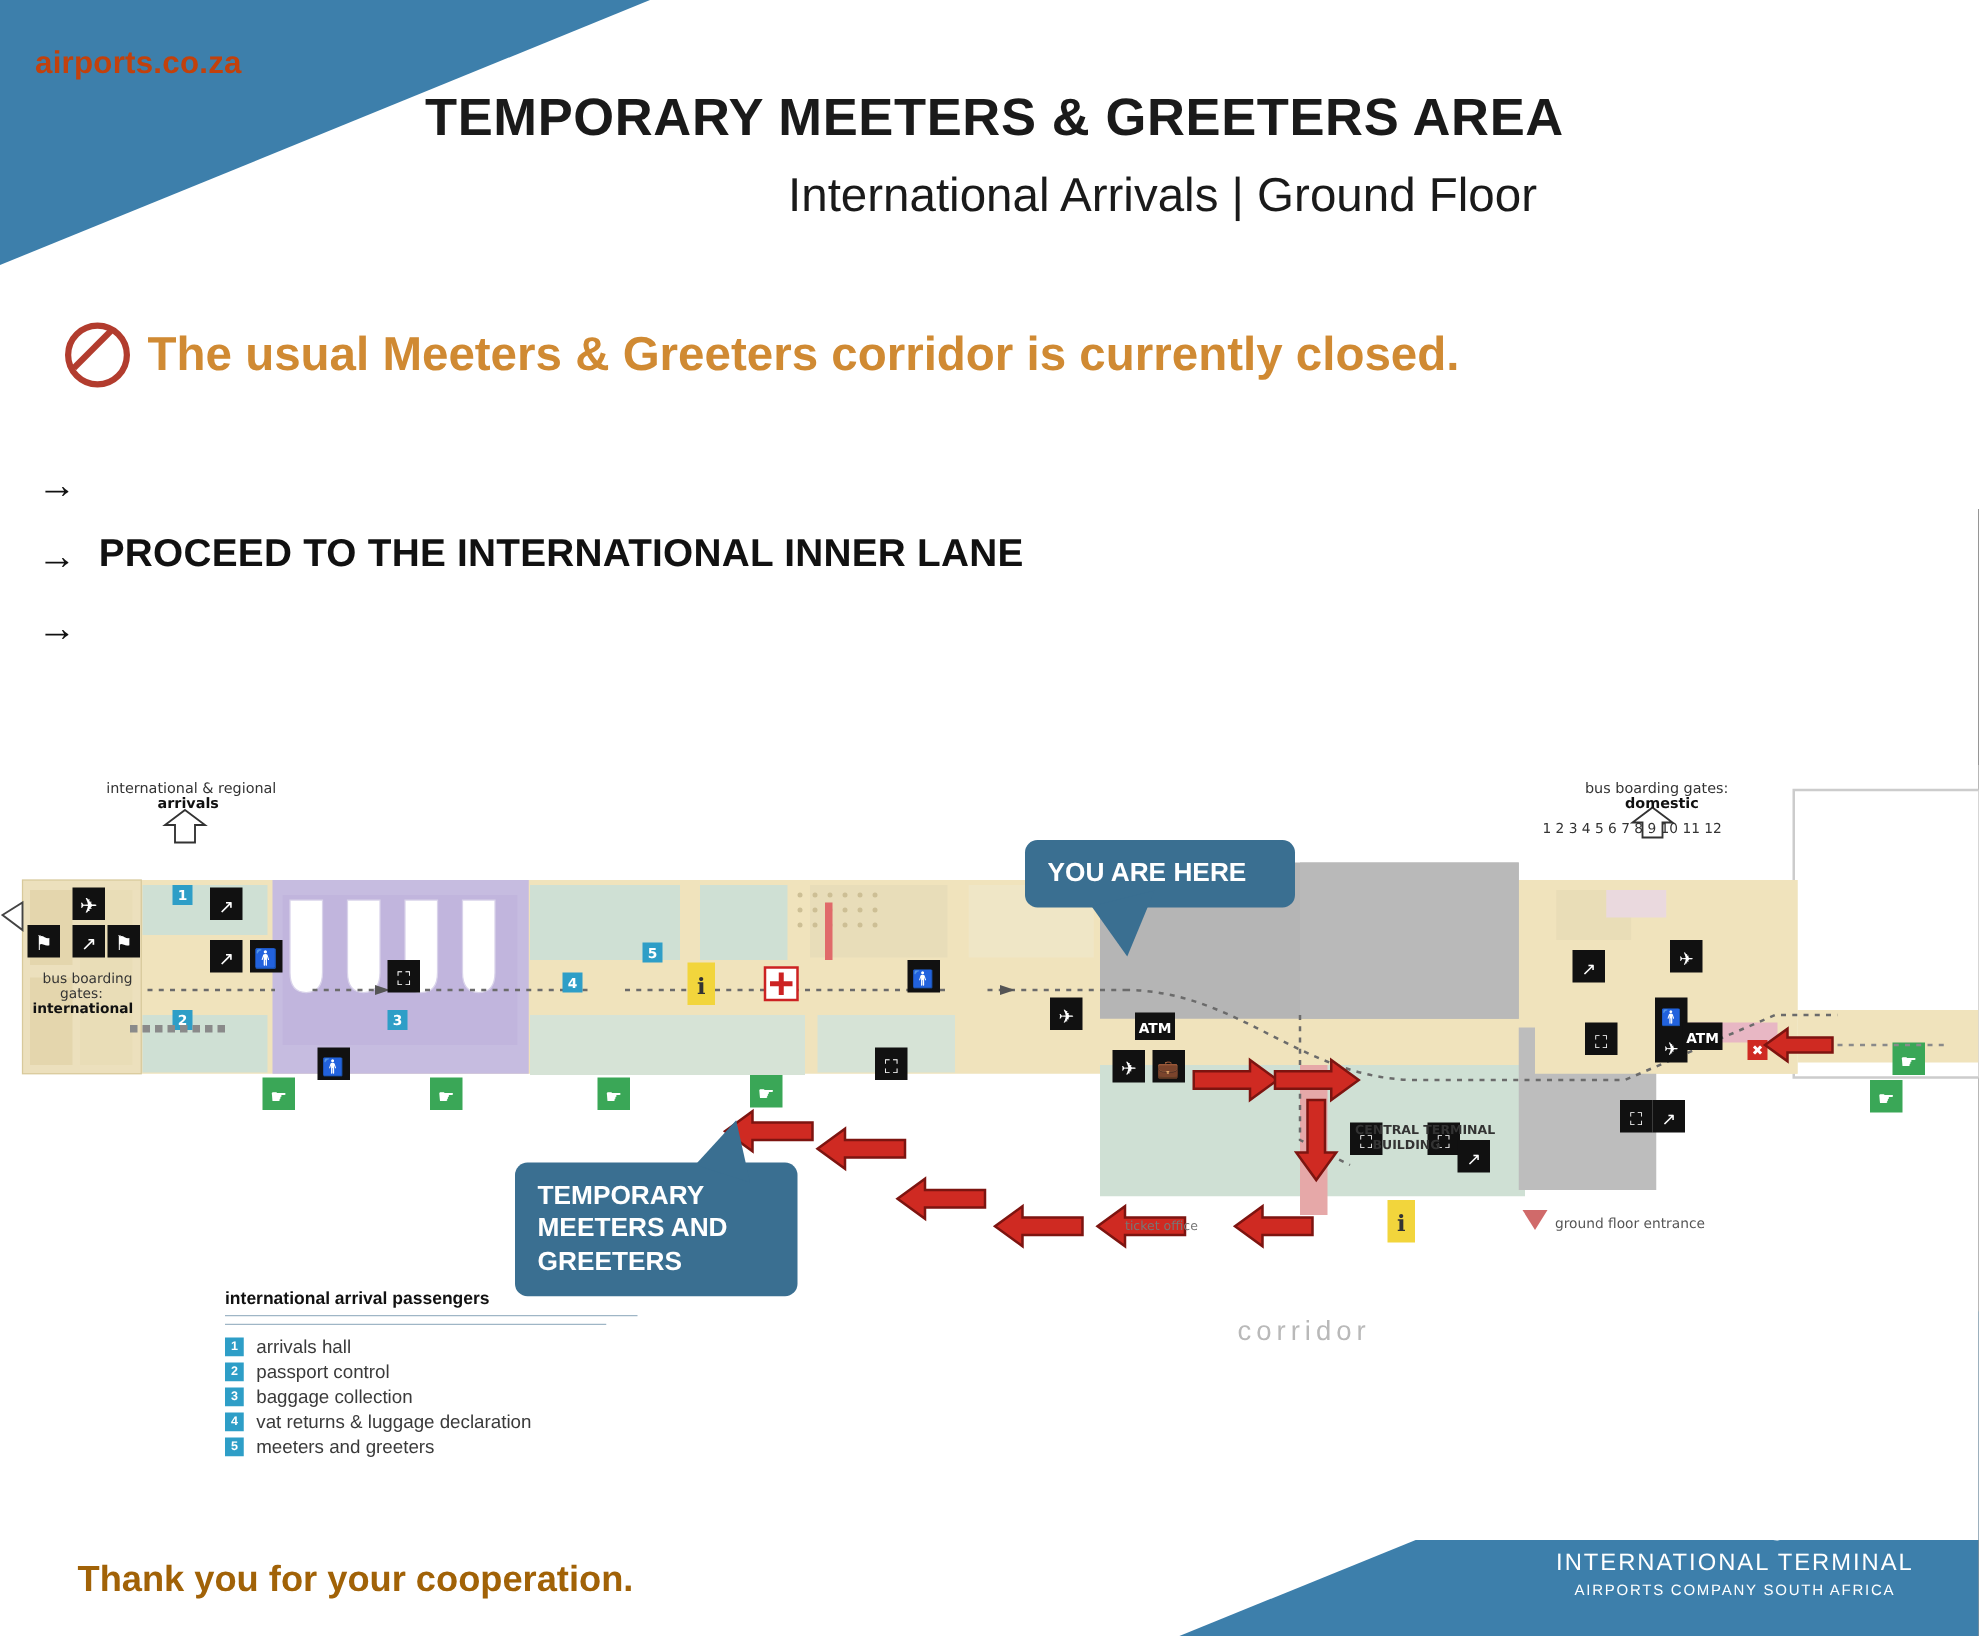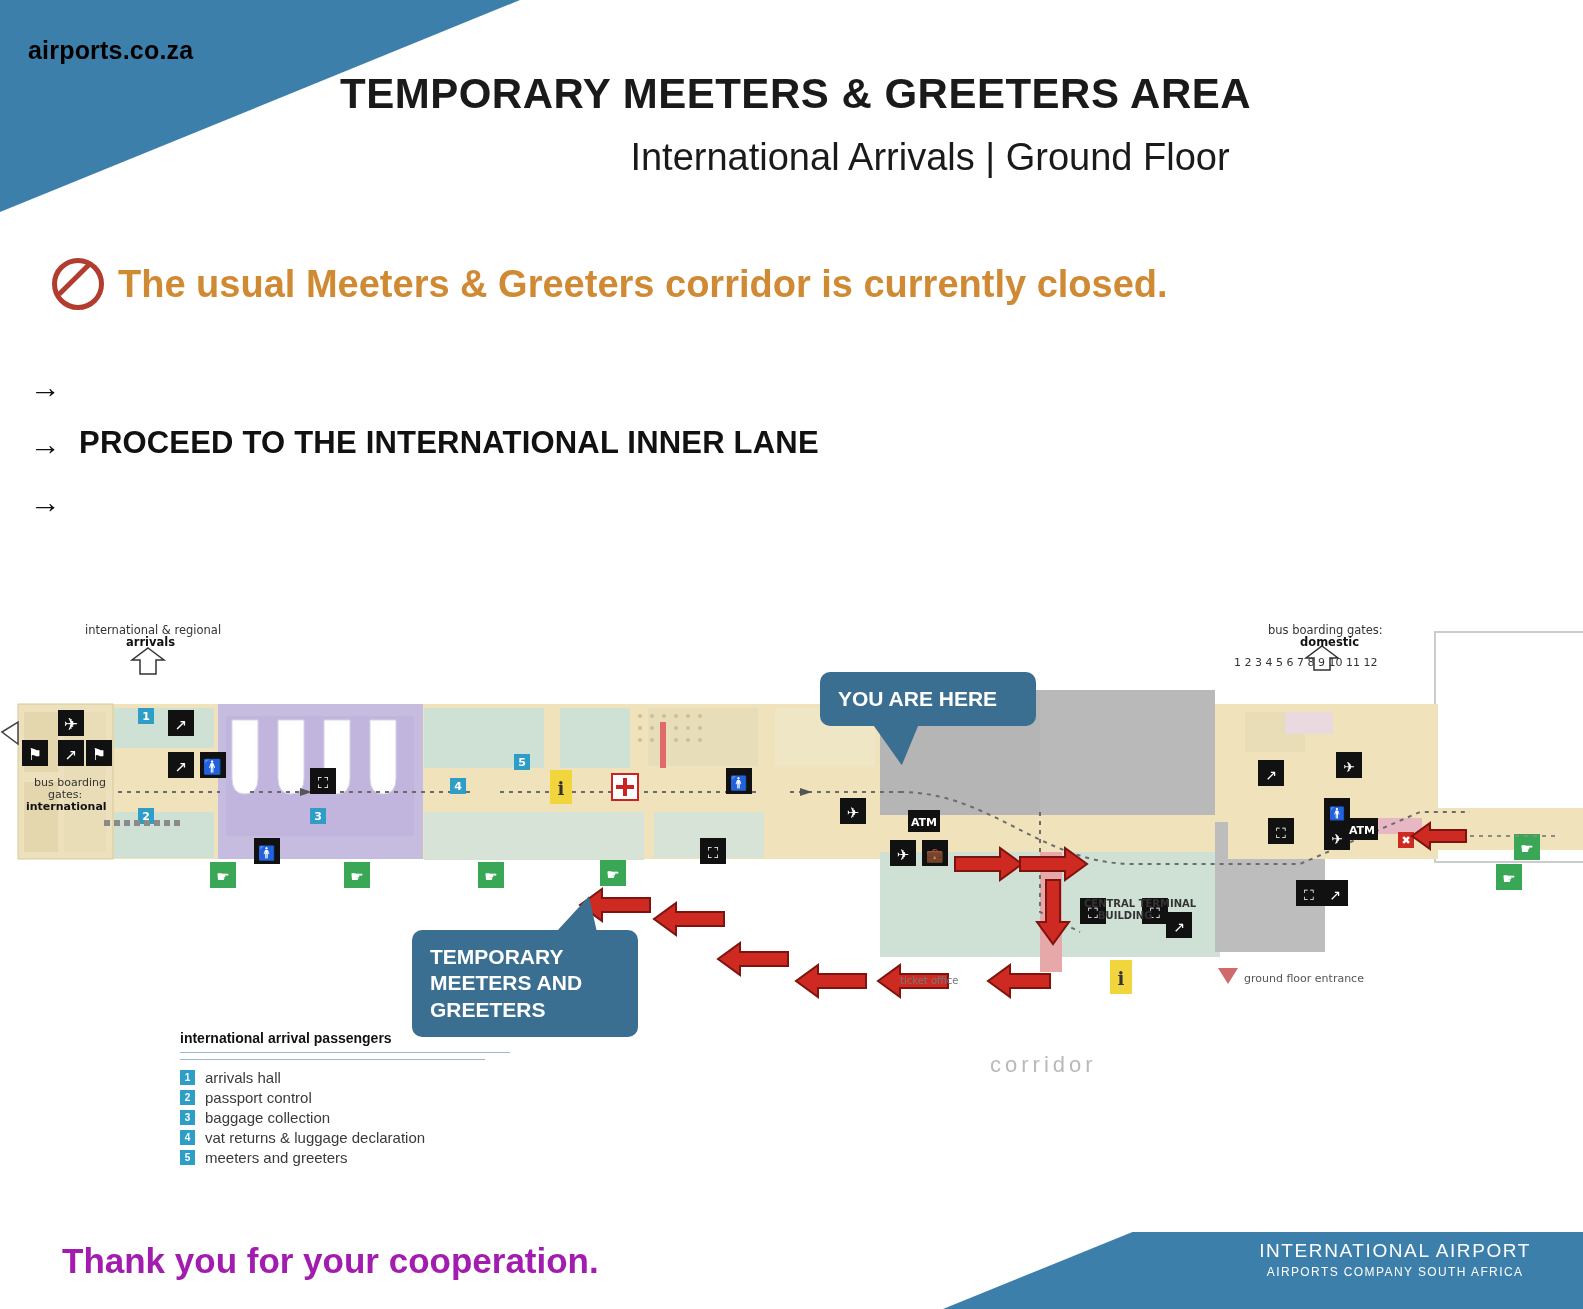--- a/index.html
+++ b/index.html
@@ -28,21 +28,21 @@
   .corner-br {
     position: absolute;
     bottom: 0; right: 0;
     width: 0; height: 0;
     border-bottom: 260px solid #3d7fab;
     border-left: 640px solid transparent;
   }
   .brand {
     position: absolute;
     top: 36px; left: 28px;
-    color: #000000;
+    color: #c2410c;
     font-size: 25px;
     font-weight: bold;
     letter-spacing: 0.2px;
   }
   
   .title {
     position: absolute;
     top: 70px; left: 340px;
     width: 1180px;
     text-align: left;
@@ -197,23 +197,23 @@
     width: 0; height: 0;
     border-left: 20px solid transparent;
     border-right: 26px solid transparent;
     border-bottom: 44px solid #3a6f91;
     transform: rotate(18deg);
   }
   
   .thankyou {
     position: absolute;
     bottom: 28px; left: 62px;
-    font-size: 35px;
-    font-weight: bold;
-    color: #a21caf;
+    font-size: 29px;
+    font-weight: bold;
+    color: #a16207;
   }
   .logo {
     position: absolute;
     right: 52px;
     bottom: 30px;
     text-align: center;
     color: #ffffff;
   }
   .logo-mark {
     font-size: 44px;
@@ -556,17 +556,17 @@
       <span class="legend-num">5</span>
       <span class="legend-label">meeters and greeters</span>
     </div>
   </div>
 
   <div class="thankyou">Thank you for your cooperation.</div>
 
   <div class="logo">
     <div class="logo-mark">➜</div>
     <div class="logo-l1">HERE TOWN</div>
-    <div class="logo-l2">INTERNATIONAL AIRPORT</div>
+    <div class="logo-l2">INTERNATIONAL TERMINAL</div>
     <div class="logo-l3">AIRPORTS COMPANY SOUTH AFRICA</div>
   </div>
 
 </div>
 
 </body></html>

